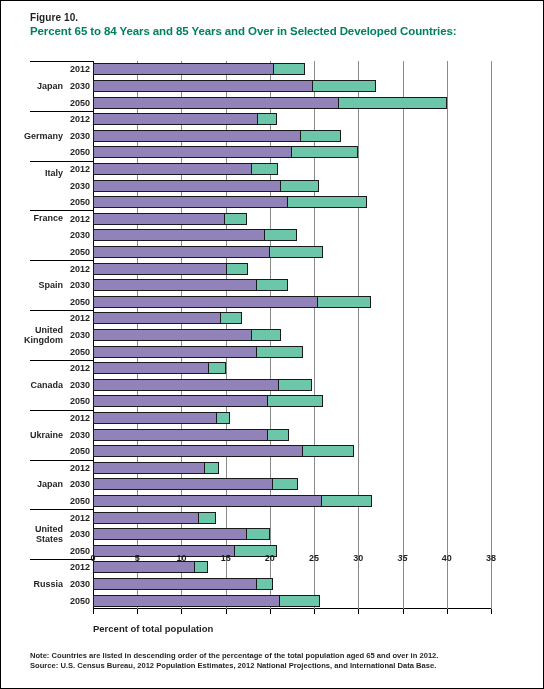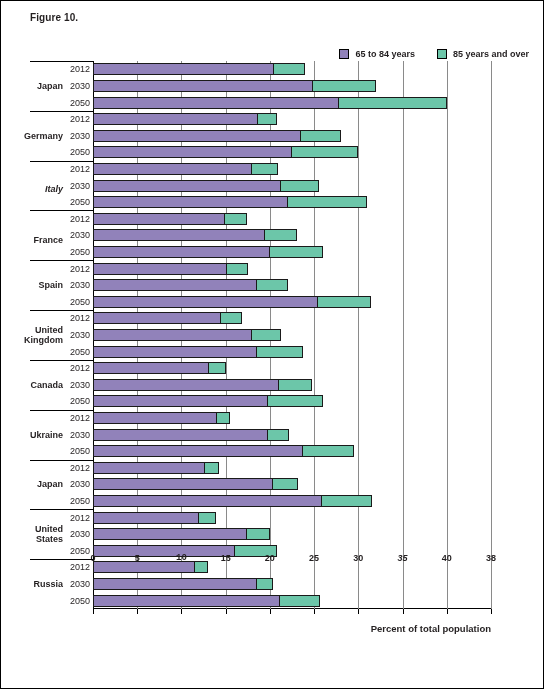--- a/index.html
+++ b/index.html
@@ -60,41 +60,41 @@
     position:absolute;bottom:-5px;width:1px;height:5px;background:#000;
   }
   .ticklabel{
     position:absolute;top:552px;
     font-size:9px;font-weight:700;color:#231f20;
     transform:translateX(-50%);
     white-space:nowrap;
   }
   .xaxis-title{
     position:absolute;left:92px;top:622px;width:398px;
-    text-align:right;font-size:9.5px;font-weight:700;color:#231f20;
+    text-align:left;font-size:9.5px;font-weight:700;color:#231f20;
   }
   
   .row{position:absolute;left:0;height:12px;}
   .seg{
     position:absolute;top:0;height:12px;
     border:1px solid #1a1a1a;
     box-sizing:border-box;
   }
   .seg.a{background:#9182ba;}
   .seg.b{background:#6cc6a9;}
   
   .ylabels{
     position:absolute;left:0;top:60px;width:92px;height:548px;
   }
   .grp-sep{
     position:absolute;left:29px;width:63px;height:1px;background:#000;
   }
   .yearlab{
     position:absolute;right:3px;
-    font-size:9px;font-weight:400;color:#231f20;
+    font-size:9px;font-weight:700;color:#231f20;
     transform:translateY(-50%);
     white-space:nowrap;
   }
   .ctrylab{
     position:absolute;right:30px;
     font-size:9px;font-weight:700;color:#231f20;
     transform:translateY(-50%);
     text-align:right;white-space:nowrap;line-height:10px;
   }
   
@@ -104,47 +104,38 @@
   }
   .footer div{white-space:nowrap;}
 </style>
 </head>
 <body>
 
 <div id="page">
 
   <div class="fig-label">Figure 10.</div>
   <div class="fig-title">
+    <span>Percent 65 to 84 Years and 85 Years and Over in Selected Developed Countries:</span>
   </div>
 
-  <div class="legend" id="legend">
-      <div class="legend-item">
-        <span class="swatch" style="background: rgb(145, 130, 186);"></span>
-        <span>65 to 84 years</span>
-      </div>
-      <div class="legend-item">
-        <span class="swatch" style="background: rgb(108, 198, 169);"></span>
-        <span>85 years and over</span>
-      </div>
-    </div>
 
   <div class="ylabels" id="ylabels">
       <div class="ctrylab" style="top: 24.9091px;">Japan</div>
       <div class="yearlab" style="top: 8.30303px;">2012</div>
       <div class="yearlab" style="top: 24.9091px;">2030</div>
       <div class="yearlab" style="top: 41.5152px;">2050</div>
       <div class="ctrylab" style="top: 74.7273px;">Germany</div>
       <div class="yearlab" style="top: 58.1212px;">2012</div>
       <div class="yearlab" style="top: 74.7273px;">2030</div>
       <div class="yearlab" style="top: 91.3333px;">2050</div>
-      <div class="ctrylab" style="top: 128px; font-style: italic;">Italy</div>
+      <div class="ctrylab" style="top: 112px;">Italy</div>
       <div class="yearlab" style="top: 107.939px;">2012</div>
       <div class="yearlab" style="top: 124.545px;">2030</div>
       <div class="yearlab" style="top: 141.152px;">2050</div>
-      <div class="ctrylab" style="top: 179px;">France</div>
+      <div class="ctrylab" style="top: 157px;">France</div>
       <div class="yearlab" style="top: 157.758px;">2012</div>
       <div class="yearlab" style="top: 174.364px;">2030</div>
       <div class="yearlab" style="top: 190.97px;">2050</div>
       <div class="ctrylab" style="top: 224.182px;">Spain</div>
       <div class="yearlab" style="top: 207.576px;">2012</div>
       <div class="yearlab" style="top: 224.182px;">2030</div>
       <div class="yearlab" style="top: 240.788px;">2050</div>
       <div class="ctrylab" style="top: 274px;">United<br>Kingdom</div>
       <div class="yearlab" style="top: 257.394px;">2012</div>
       <div class="yearlab" style="top: 274px;">2030</div>
@@ -323,24 +314,28 @@
         <div class="seg b" style="left: 162.622px; width: 17.8044px;"></div>
       </div>
       <div class="row" style="top: 533.697px; width: 398px;">
         <div class="seg a" style="left: 0px; width: 186.618px;"></div>
         <div class="seg b" style="left: 185.618px; width: 41.6844px;"></div>
       </div>
     </div>
 
   <div class="xaxis-title">Percent of total population</div>
 
+  <div class="footer">
+    <div>Note: Countries are listed in descending order of the percentage of the total population aged 65 and over in 2012.</div>
+    <div>Source: U.S. Census Bureau, 2012 Population Estimates, 2012 National Projections, and International Data Base.</div>
+  </div>
 
 <div class="ticklabel" style="left: 92px;">0</div>
     <div class="ticklabel" style="left: 136.222px;">5</div>
-    <div class="ticklabel" style="left: 180.444px; font-family: Liberation Mono, monospace;">10</div>
+    <div class="ticklabel" style="left: 180.444px;">10</div>
     <div class="ticklabel" style="left: 224.667px;">15</div>
     <div class="ticklabel" style="left: 268.889px;">20</div>
     <div class="ticklabel" style="left: 313.111px;">25</div>
     <div class="ticklabel" style="left: 357.333px;">30</div>
     <div class="ticklabel" style="left: 401.556px; font-style: italic;">35</div>
     <div class="ticklabel" style="left: 445.778px;">40</div>
     <div class="ticklabel" style="left: 490px;">38</div>
     <div class="grp-sep" style="top: 60px;"></div>
     <div class="grp-sep" style="top: 109.818px;"></div>
     <div class="grp-sep" style="top: 159.636px;"></div>

